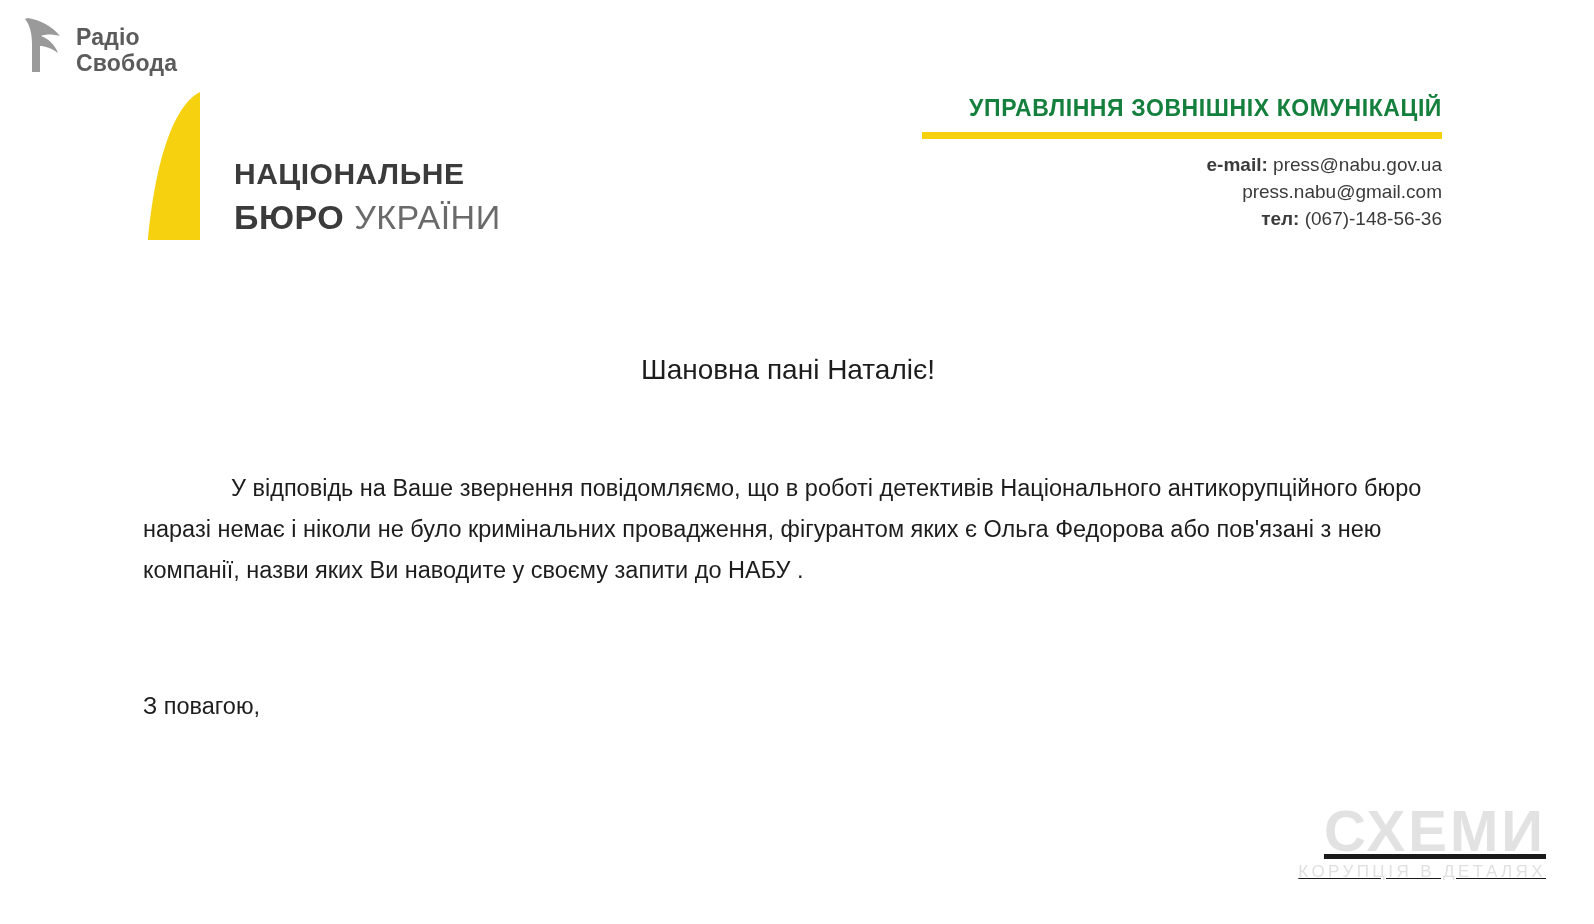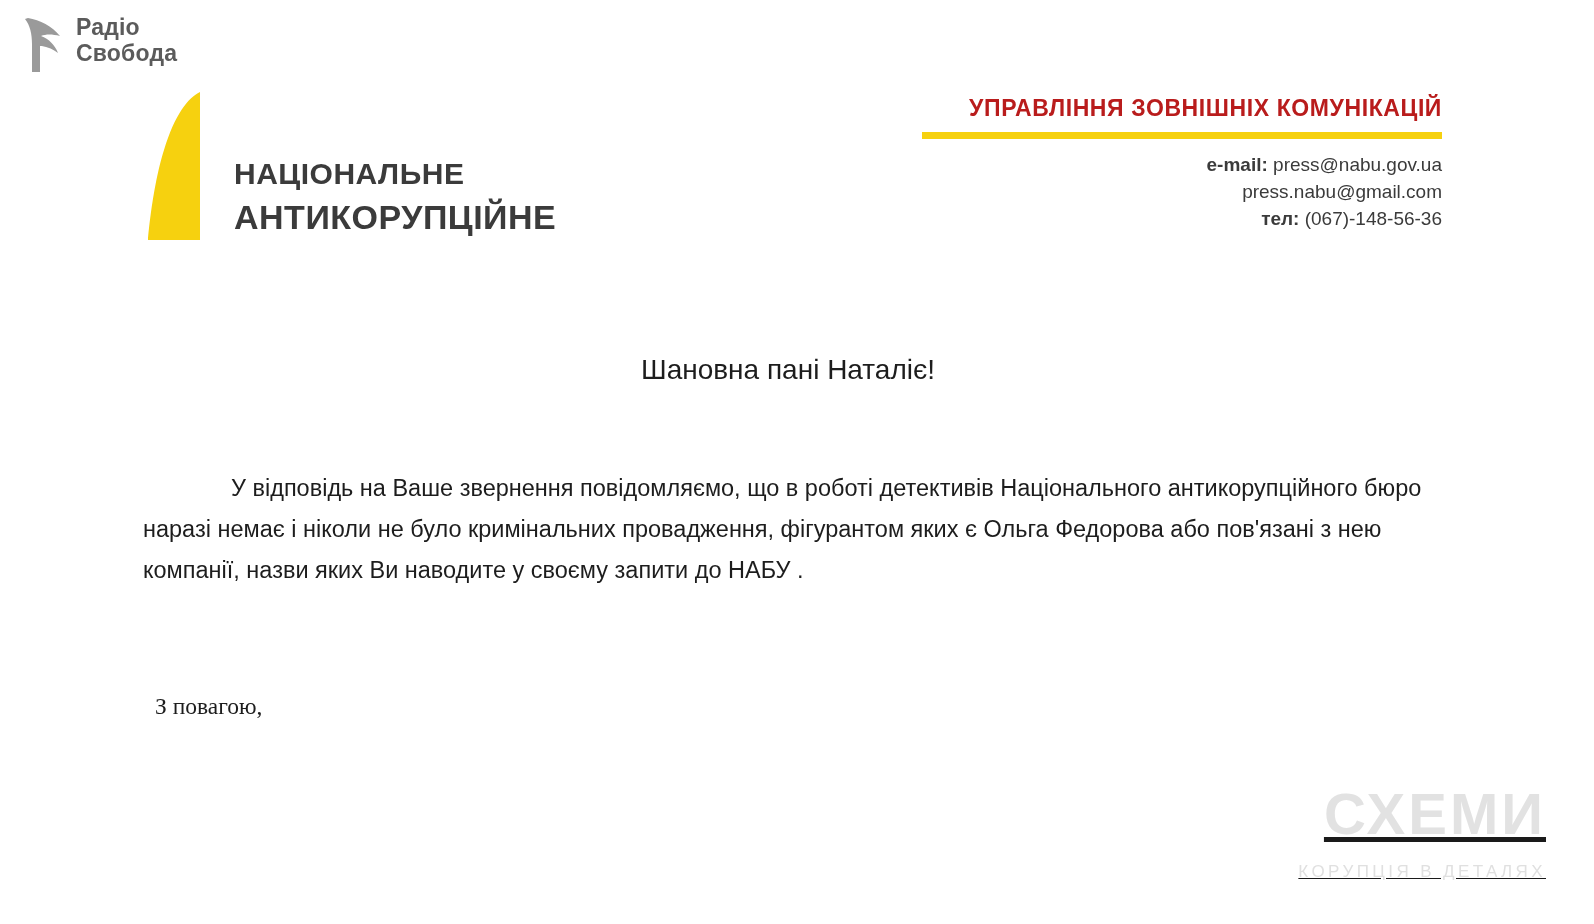--- a/index.html
+++ b/index.html
@@ -15,21 +15,21 @@
     position: relative;
     overflow: hidden;
   }
 
   
   .rs-logo {
     position: absolute;
     left: 22px;
     top: 14px;
     display: flex;
-    align-items: flex-start;
+    align-items: flex-end;
     gap: 10px;
   }
   .rs-bird {
     width: 44px;
     height: 62px;
     position: relative;
   }
   .rs-bird svg { display: block; }
   .rs-text {
     font-family: "Liberation Sans", sans-serif;
@@ -78,21 +78,21 @@
     right: 152px;
     top: 95px;
     text-align: right;
     width: 520px;
   }
   .contact-title {
     font-family: "Liberation Sans", sans-serif;
     font-weight: bold;
     font-size: 23px;
     letter-spacing: 0.6px;
-    color: #b91c1c;
+    color: #15803d;
     white-space: nowrap;
   }
   .contact-rule {
     height: 7px;
     background: #f6d10f;
     margin-top: 10px;
     margin-bottom: 12px;
     width: 100%;
   }
   .contact-row {
@@ -120,24 +120,23 @@
     font-size: 28px;
   }
   .para {
     margin: 0 0 96px 0;
     text-indent: 88px;
     text-align: left;
     font-size: 23.5px;
     line-height: 41px;
   }
   .closing {
-    margin: 12px;
+    margin: 0;
     font-size: 23.5px;
     line-height: 39px;
-    font-family: Liberation Serif, serif;
   }
 
   
   .schemy {
     position: absolute;
     right: 48px;
     bottom: 42px;
     text-align: right;
     user-select: none;
     text-decoration: underline;
@@ -148,21 +147,21 @@
     font-size: 58px;
     line-height: 58px;
     letter-spacing: 3px;
     color: #e2e2e2;
   }
   .schemy-sub {
     font-family: "Liberation Sans", sans-serif;
     font-size: 17px;
     letter-spacing: 3.4px;
     color: #e0e0e0;
-    margin-top: 19px;
+    margin-top: 2px;
   }
 </style>
 </head>
 <body>
 
 <div class="rs-logo">
   <div class="rs-bird">
     <svg width="44" height="62" viewBox="0 0 44 62" xmlns="http://www.w3.org/2000/svg">
       <path d="M6 4 C18 6, 30 12, 38 22 C30 20, 24 20, 19 22 C27 25, 33 31, 36 39 C29 34, 23 32, 18 32 L18 58 L10 58 L10 30 C10 20, 8 11, 3 5 Z" fill="#9a9a9a"></path>
     </svg>
@@ -174,21 +173,21 @@
 </div>
 
 <div class="nabu-logo">
   <div class="nabu-mark">
     <svg width="66" height="148" viewBox="0 0 66 148" xmlns="http://www.w3.org/2000/svg">
       <path d="M52 0 L52 148 L0 148 C0 148, 4 96, 16 58 C27 22, 40 6, 52 0 Z" fill="#f6d10f"></path>
     </svg>
   </div>
   <div class="nabu-words">
     <div class="nabu-line l1">НАЦІОНАЛЬНЕ</div>
-    <div class="nabu-line l2">АНТИКОРУПЦІЙНЕ</div>
+    <div class="nabu-line l3"><span>БЮРО</span> <span class="thin">УКРАЇНИ</span></div>
   </div>
 </div>
 
 <div class="contact">
   <div class="contact-title">УПРАВЛІННЯ ЗОВНІШНІХ КОМУНІКАЦІЙ</div>
   <div class="contact-rule"></div>
   <div class="contact-row">
     <span class="lbl">e-mail:</span>
     <span>press@nabu.gov.ua</span>
   </div>

